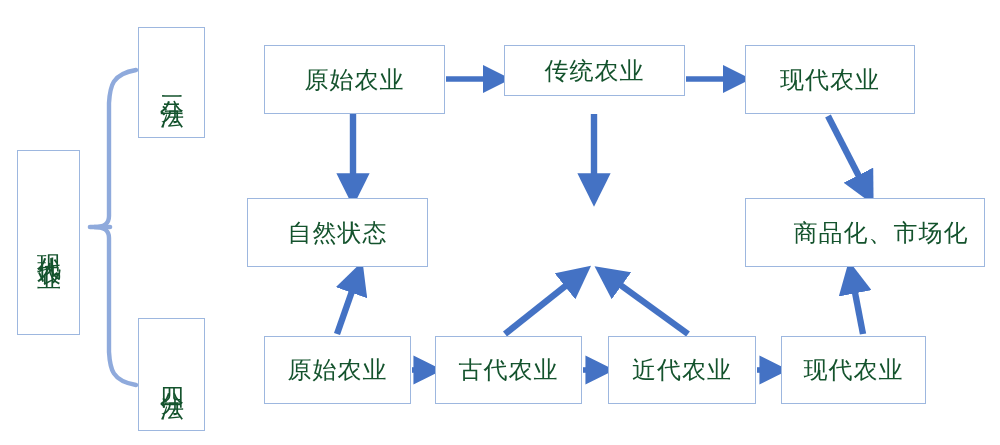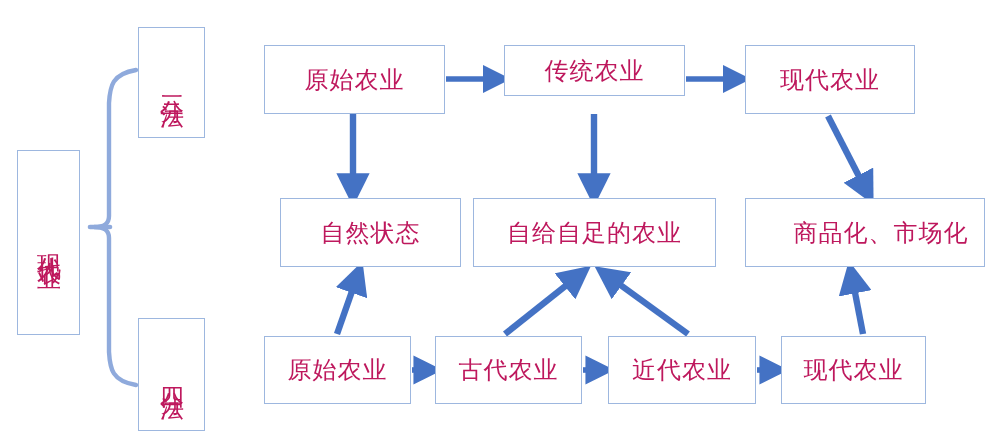--- a/index.html
+++ b/index.html
@@ -11,21 +11,21 @@
     font-family:"DejaVu Sans","Liberation Sans",sans-serif;
   }
   .box{
     position:absolute;
     box-sizing:border-box;
     border:1.3px solid #9DB7DF;
     background:#ffffff;
     display:flex;
     align-items:center;
     justify-content:center;
-    color:#be185d;
+    color:#14532d;
     font-size:24px;
     letter-spacing:1px;
     white-space:nowrap;
     z-index:3;
   }
   .box.vert{
     writing-mode:vertical-rl;
     text-orientation:upright;
     letter-spacing:4px;
     line-height:1.05;
@@ -78,23 +78,22 @@
   <div class="box vert" style="left:138px;top:27px;width:67px;height:111px;">三分法</div>
 
   <div class="box vert" style="left:138px;top:318px;width:67px;height:113px;">四分法</div>
 
   <div class="box" style="left:264px;top:45px;width:181px;height:69px;">原始农业</div>
 
   <div class="box" style="left:504px;top:45px;width:181px;height:51px;">传统农业</div>
 
   <div class="box" style="left:745px;top:45px;width:170px;height:69px;">现代农业</div>
 
-  <div class="box" style="left:280px;top:198px;width:181px;height:69px;">自然状态</div>
+  <div class="box" style="left:247px;top:198px;width:181px;height:69px;">自然状态</div>
 
-  <div class="box" style="left:473px;top:198px;width:243px;height:69px;">自给自足的农业</div>
 
   <div class="box" style="left:745px;top:198px;width:240px;height:69px;padding-left:32px;">商品化、市场化</div>
 
   <div class="box" style="left:264px;top:336px;width:147px;height:68px;">原始农业</div>
 
   <div class="box" style="left:435px;top:336px;width:147px;height:68px;">古代农业</div>
 
   <div class="box" style="left:608px;top:336px;width:148px;height:68px;">近代农业</div>
 
   <div class="box" style="left:781px;top:336px;width:145px;height:68px;">现代农业</div>

